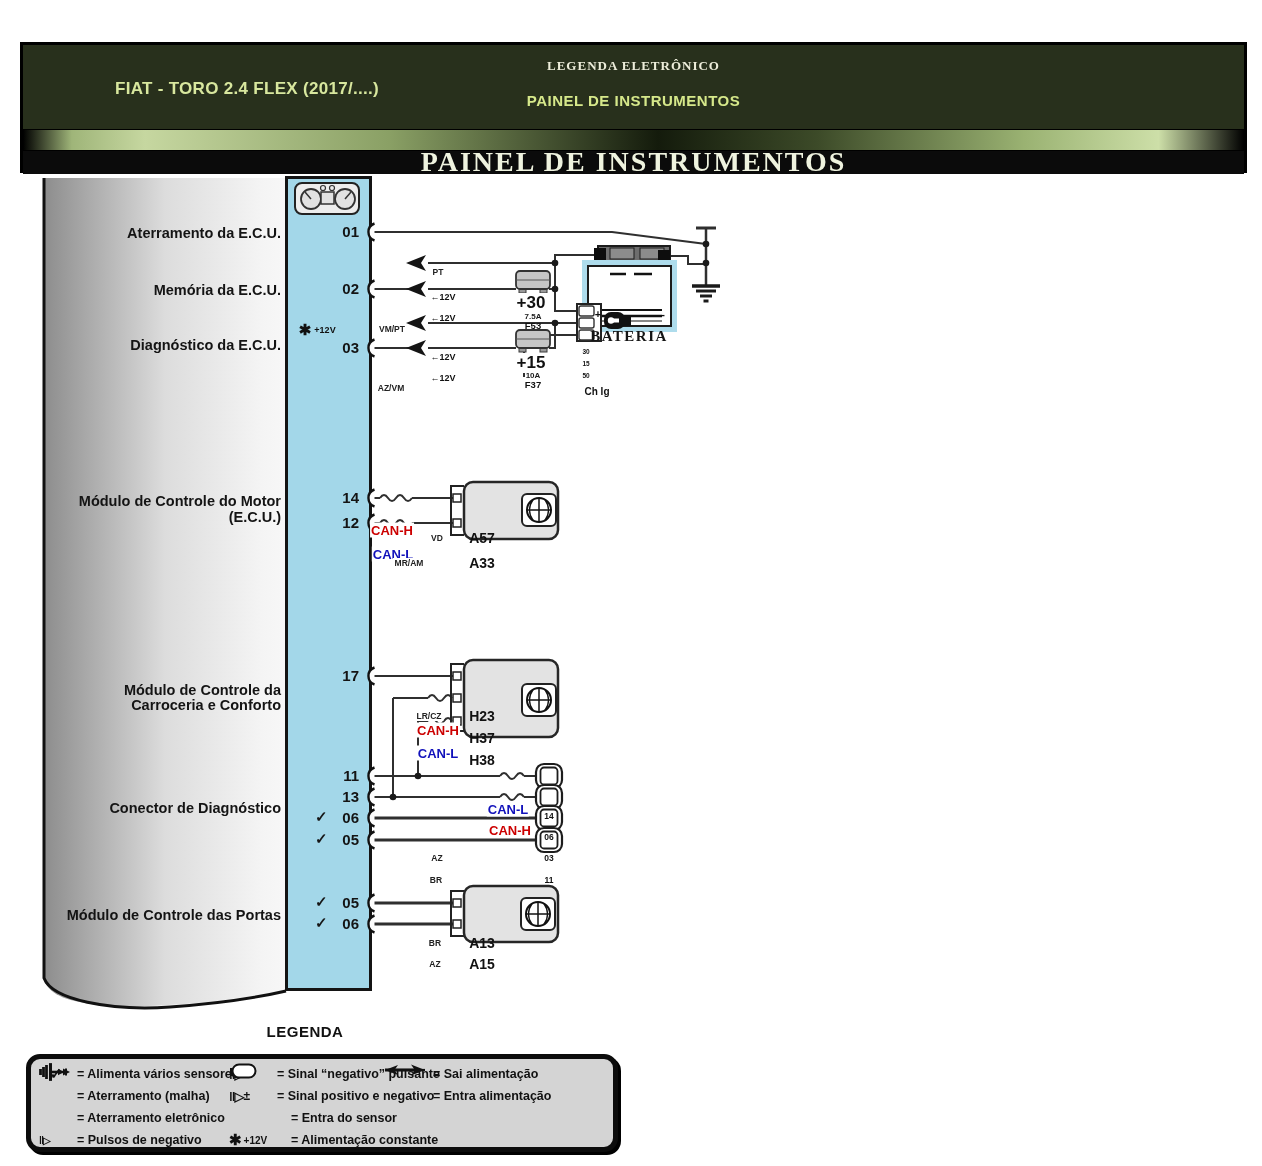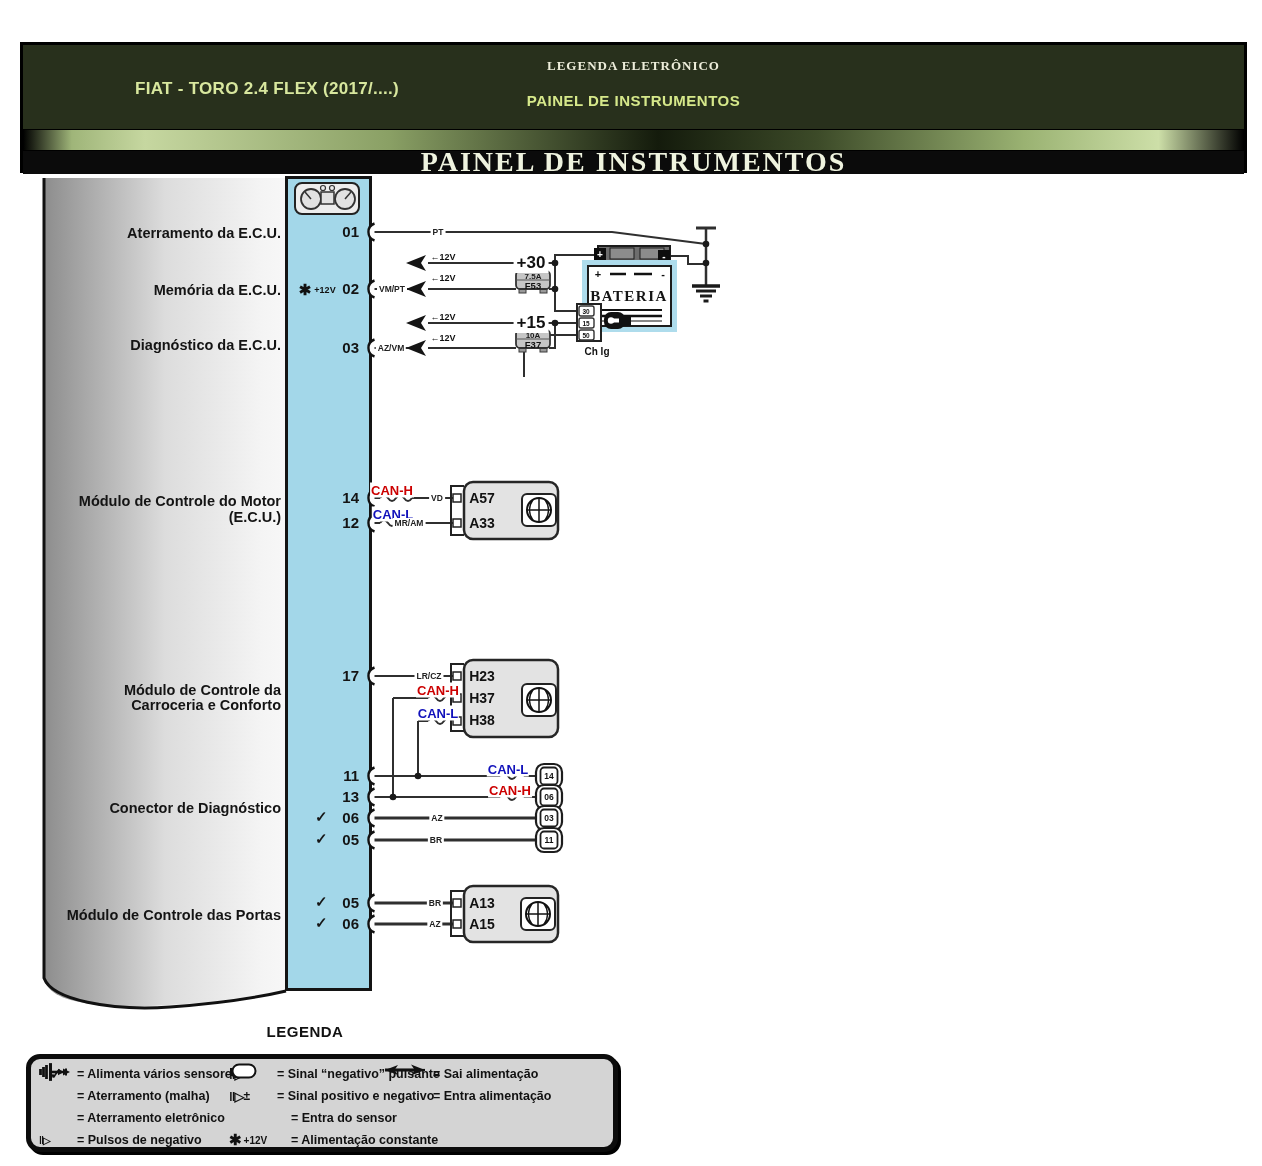--- a/index.html
+++ b/index.html
@@ -2,35 +2,35 @@
 <html><head>
 <meta charset="utf-8">
 <style>
   html,body{margin:0;padding:0;background:#fff;}
   #page{position:relative;width:1262px;height:1166px;background:#fff;overflow:hidden;
         font-family:"Liberation Sans",sans-serif;color:#111;}
   
   .hdr{position:absolute;left:20px;top:42px;width:1227px;height:131px;box-sizing:border-box;
        border:3px solid #000;background:#28301c;}
   .hdr-top{position:relative;width:100%;height:84px;}
-  .hveh{position:absolute;left:92px;top:34px;font-weight:bold;font-size:17px;color:#d8e79e;letter-spacing:.3px;margin-left:20px;}
+  .hveh{position:absolute;left:92px;top:34px;font-weight:bold;font-size:17px;color:#d8e79e;letter-spacing:.3px;}
   .hsys{position:absolute;left:0;top:13px;width:100%;text-align:center;
         font-family:"Liberation Serif",serif;font-weight:bold;font-size:13px;color:#ededda;letter-spacing:1px;}
   .hsub{position:absolute;left:0;top:47px;width:100%;text-align:center;
         font-weight:bold;font-size:15px;color:#d6e88a;letter-spacing:.5px;}
   .hband{position:relative;width:100%;height:20px;border-top:1px solid #000;border-bottom:1px solid #000;
         background:linear-gradient(90deg,#000 0,#9fb579 4%,#c6d7a0 10%,#8aa065 30%,#141b0c 52%,#3c4a28 65%,#9ab272 82%,#cddfa8 93%,#000 100%);}
   .hblack{position:relative;width:100%;height:23px;background:#0b0b0b;}
   .htitle{position:absolute;left:0;top:-1px;width:100%;text-align:center;
         font-family:"Liberation Serif",serif;font-weight:bold;font-size:28px;line-height:24px;
         color:#eff3df;letter-spacing:2px;}
   
   svg{position:absolute;left:0;top:0;z-index:1;}
   .txt{position:absolute;z-index:2;white-space:nowrap;}
-  .center{transform:translate(-50%,-50%);}
+  .center{transform:translate(-50%,-50%);margin-top:40px;}
   .plabel{position:absolute;left:41px;width:240px;text-align:right;z-index:2;
           font-weight:bold;font-size:14.5px;line-height:17px;color:#141414;}
   .pin{position:absolute;left:329px;width:30px;text-align:right;z-index:2;
        font-weight:bold;font-size:15px;line-height:18px;color:#141414;}
   .chk{position:absolute;left:315px;z-index:2;font-weight:bold;font-size:15px;color:#161616;}
   .wl{font-weight:bold;font-size:8.5px;background:#fff;padding:0 2px;color:#222;}
   .cl{font-weight:bold;font-size:13px;background:#fff;padding:0 1px;}
   .v12{font-weight:bold;font-size:9px;color:#111;}
   .pw{font-weight:bold;font-size:17px;background:#fff;padding:0 3px;color:#111;}
   .fz8{font-weight:bold;font-size:8px;color:#1a1a1a;}

